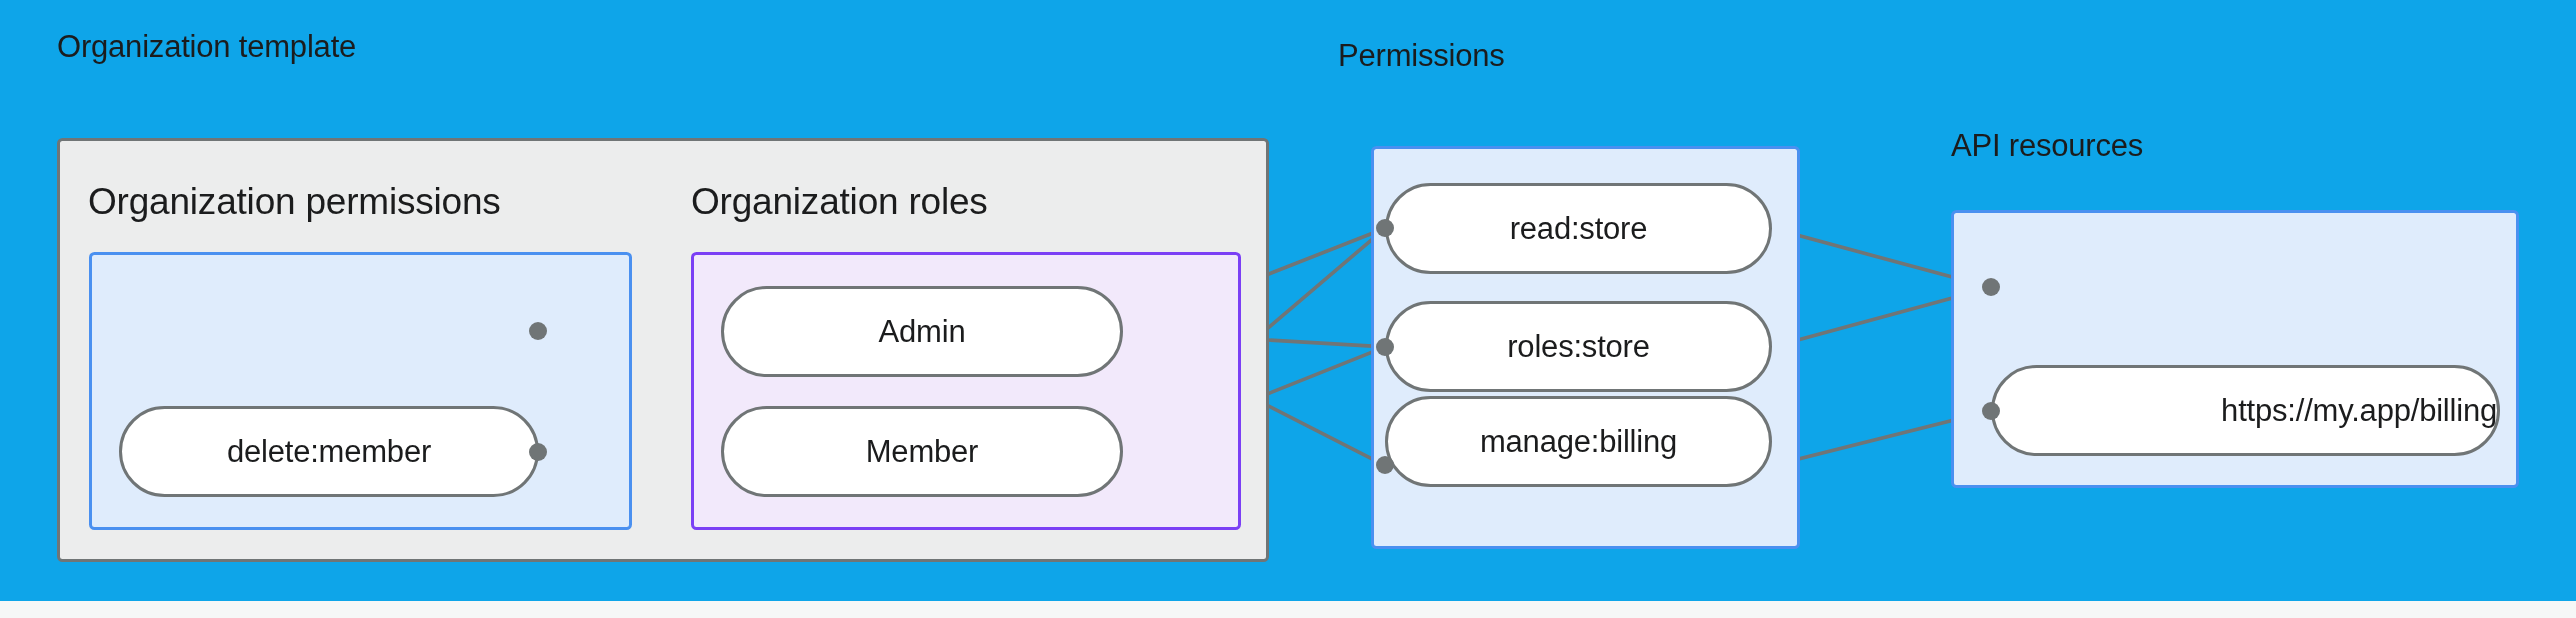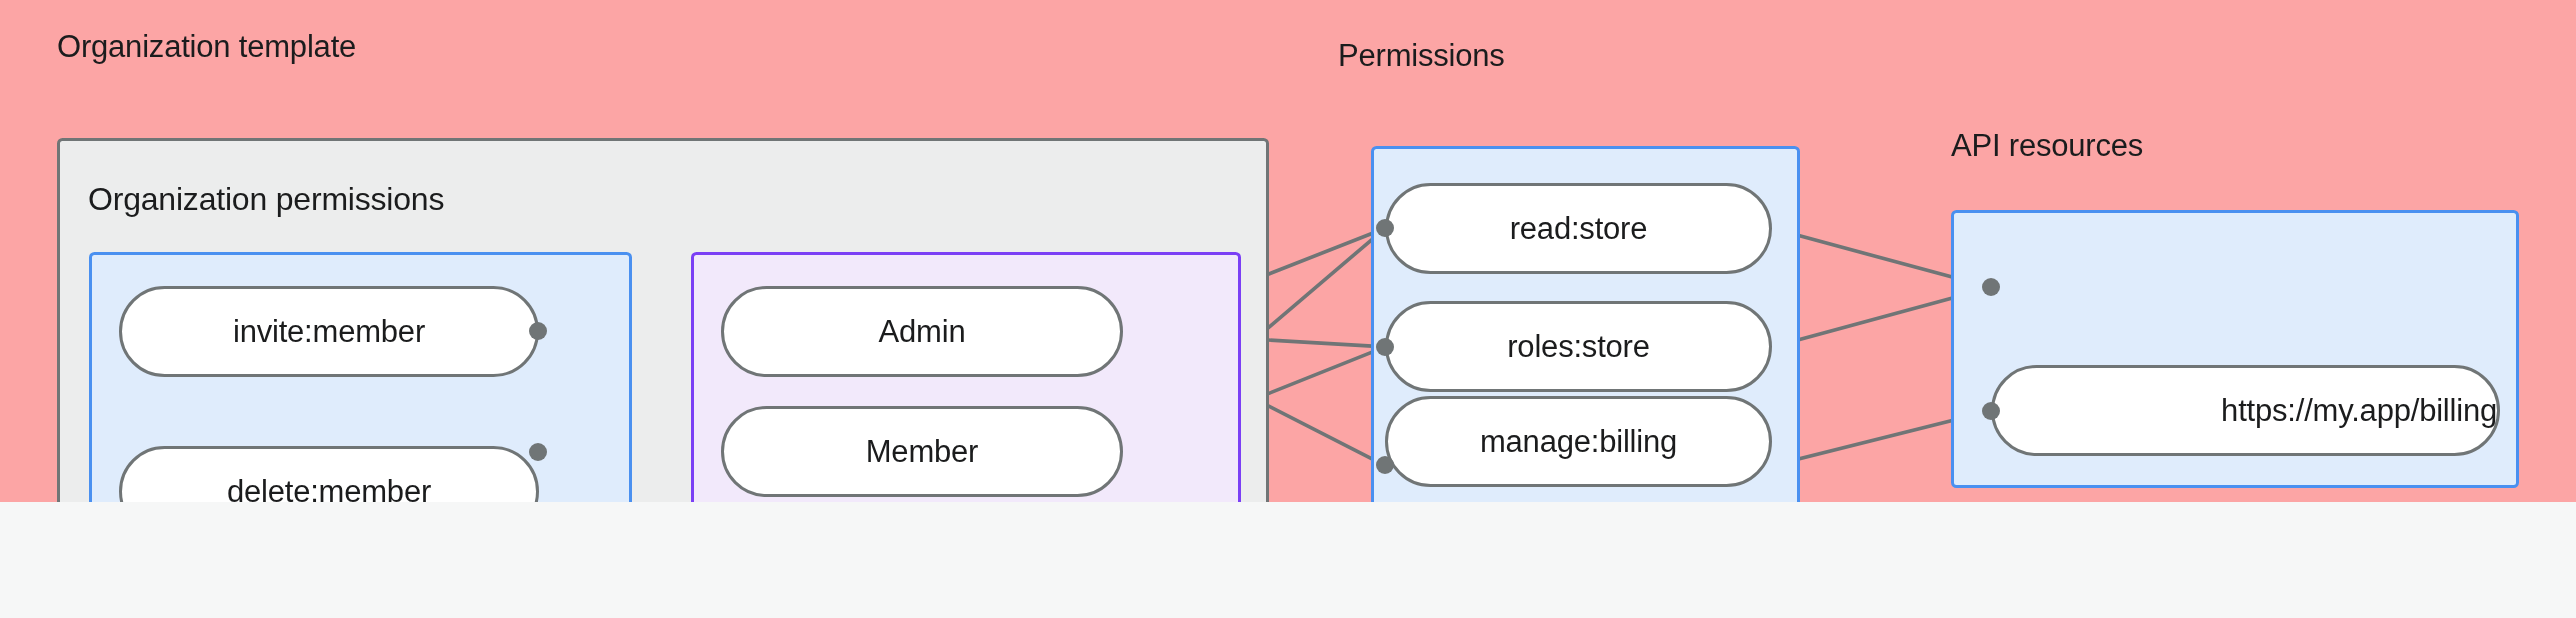--- a/index.html
+++ b/index.html
@@ -7,22 +7,22 @@
     padding: 0;
     background: #f6f7f7;
   }
   body {
     font-family: "Liberation Sans", sans-serif;
     -webkit-font-smoothing: antialiased;
   }
   #canvas {
     position: relative;
     width: 2576px;
-    height: 502px;
-    background: #fca5a5;
+    height: 601px;
+    background: #0ea5e9;
     overflow: hidden;
     text-decoration: underline;
   }
   #edges {
     position: absolute;
     left: 0;
     top: 0;
     width: 2576px;
     height: 619px;
     pointer-events: none;
@@ -51,21 +51,21 @@
     border: 3.7px solid #4a90f0;
     border-radius: 5.5px;
   }
   .container-purple {
     background: #f2e9fb;
     border: 3.7px solid #7b3ff5;
     border-radius: 5.5px;
   }
   .section-title {
     position: absolute;
-    font-size: 32px;
+    font-size: 37px;
     color: #1b1c1d;
     letter-spacing: -0.2px;
     white-space: nowrap;
     z-index: 3;
   }
   .pill {
     position: absolute;
     box-sizing: border-box;
     background: #ffffff;
     border: 3.7px solid #707576;
@@ -115,30 +115,28 @@
   </svg>
 
   <div class="group-title" style="left:57px; top:29px;">Organization template</div>
 
   <div class="container container-outer" style="left:57px; top:138px; width:1212px; height:424px;"></div>
 
   <div class="section-title" style="left:88px; top:181px;">Organization permissions</div>
 
   <div class="container container-blue" style="left:89px; top:252px; width:543px; height:278px;"></div>
 
-  <div class="pill" style="left:119px; top:286px; width:420px; height:91px;">
-    <span class="pill-label">invite:member</span>
-  </div>
   <div class="port" style="left:529px; top:322px;"></div>
 
-  <div class="pill" style="left:119px; top:406px; width:420px; height:91px;margin-top:40px;">
+  <div class="pill" style="left:119px; top:406px; width:420px; height:91px;">
     <span class="pill-label">delete:member</span>
   </div>
   <div class="port" style="left:529px; top:443px;"></div>
 
+  <div class="section-title" style="left:691px; top:181px;">Organization roles</div>
 
   <div class="container container-purple" style="left:691px; top:252px; width:550px; height:278px;"></div>
 
   <div class="pill" style="left:721px; top:286px; width:402px; height:91px;">
     <span class="pill-label">Admin</span>
   </div>
 
   <div class="pill" style="left:721px; top:406px; width:402px; height:91px;">
     <span class="pill-label">Member</span>
   </div>

